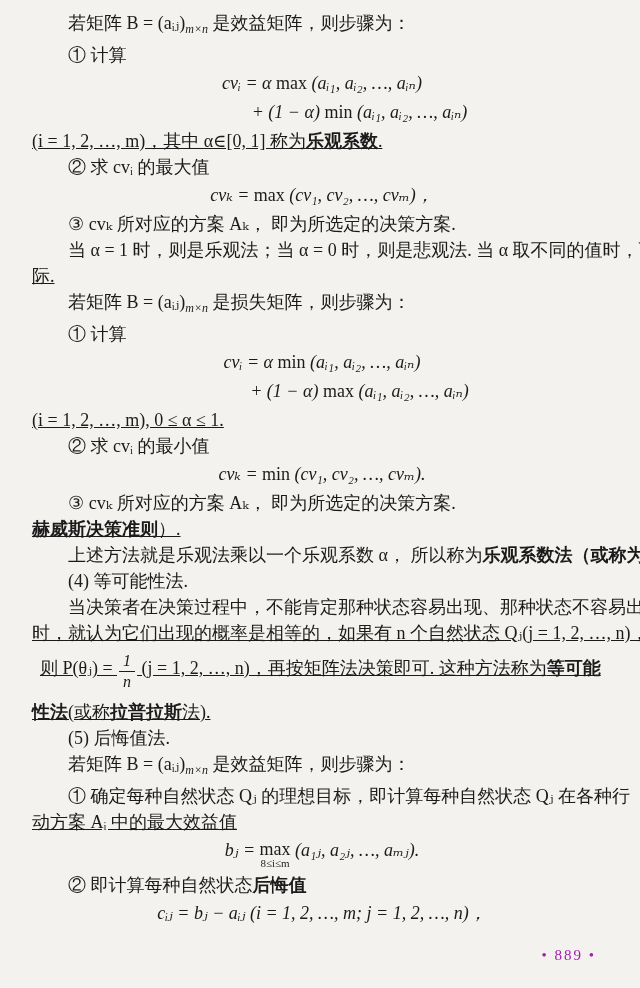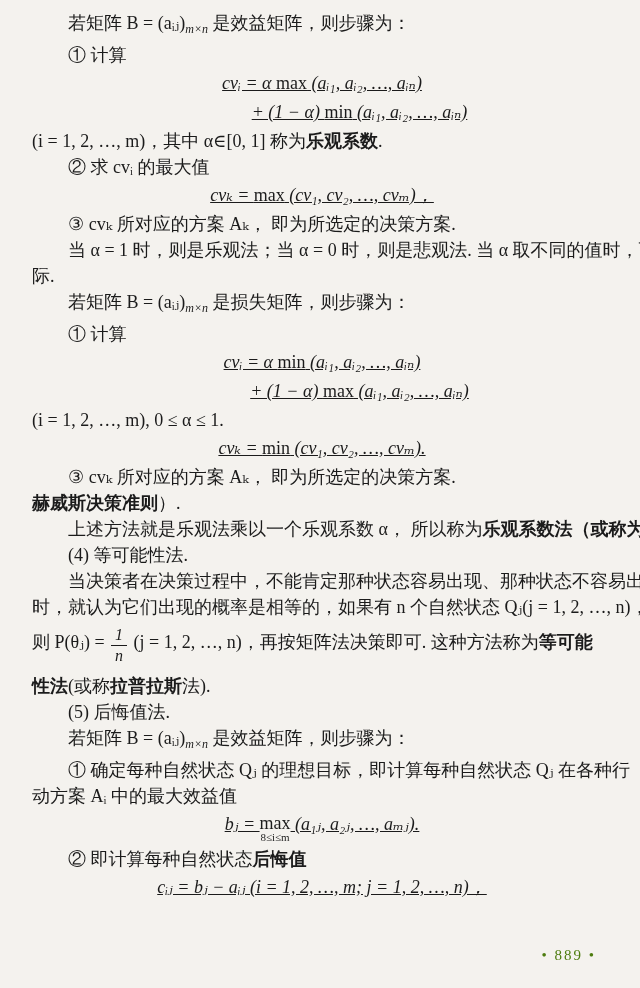--- a/index.html
+++ b/index.html
@@ -16,45 +16,44 @@
     padding:10px 28px 12px 32px;
     box-sizing:border-box;
   }
   .line{
     font-size:18px;
     line-height:26px;
     white-space:nowrap;
     margin:0;
   }
   .p-start{ text-indent:2em; }
-  .p-cont{ text-indent:0; }
+  .p-cont{ text-indent:0;text-decoration:underline; }
   .formula,.formula-cont{
     text-align:center;
     font-style:italic;
     margin:2px 0 3px;
-    text-decoration:underline;
   }
   .formula-cont{ padding-left:75px; }
   .rm{ font-style:normal; }
   .b{ font-weight:bold; }
   .sub{ font-size:12px; vertical-align:-4px; font-style:italic; }
-  .frac-line{ margin:7px 0 9px; }
+  .frac-line{ margin:7px 8px 9px; }
   .frac{
     display:inline-block; text-align:center; vertical-align:-13px;
     font-style:italic; margin:0 2px;
   }
   .frac .num{ display:block; font-size:16px; line-height:16px; padding:0 4px 2px; border-bottom:1.6px solid currentColor; }
   .frac .den{ display:block; font-size:16px; line-height:16px; padding-top:2px; }
   .op{ display:inline-block; text-align:center; vertical-align:-11px; }
   .op .optext{ display:block; font-style:normal; line-height:18px; }
   .op .lim{ display:block; font-style:normal; font-size:11px; line-height:11px; }
   .mt8{ margin-top:9px; }
   .page-number{
     position:absolute; right:44px; bottom:24px;
-    font-size:15px; letter-spacing:2px; color:#4d7c0f;
+    font-size:15px; letter-spacing:2px; color:#a21caf;
   }
 </style>
 </head>
 <body>
 
 <div class="page">
   <div id="text-body">
       <div class="line p-start"><span class="">若矩阵 B = (aᵢⱼ)</span><span class="sub ">m×n</span><span class=""> 是效益矩阵，则步骤为：</span></div>
       <div class="line p-start"><span class="">① 计算</span></div>
       <div class="line formula"><span class="">cvᵢ = α </span><span class="rm">max</span><span class=""> (aᵢ₁, aᵢ₂, …, aᵢₙ)</span></div>
@@ -63,20 +62,21 @@
       <div class="line p-start"><span class="">② 求 cvᵢ 的最大值</span></div>
       <div class="line formula"><span class="">cvₖ = </span><span class="rm">max</span><span class=""> (cv₁, cv₂, …, cvₘ)，</span></div>
       <div class="line p-start"><span class="">③ cvₖ 所对应的方案 Aₖ， 即为所选定的决策方案.</span></div>
       <div class="line p-start"><span class="">当 α = 1 时，则是乐观法；当 α = 0 时，则是悲观法. 当 α 取不同的值时，可</span></div>
       <div class="line p-cont"><span class="">际.</span></div>
       <div class="line p-start"><span class="">若矩阵 B = (aᵢⱼ)</span><span class="sub ">m×n</span><span class=""> 是损失矩阵，则步骤为：</span></div>
       <div class="line p-start"><span class="">① 计算</span></div>
       <div class="line formula"><span class="">cvᵢ = α </span><span class="rm">min</span><span class=""> (aᵢ₁, aᵢ₂, …, aᵢₙ)</span></div>
       <div class="line formula-cont"><span class="">+ (1 − α) </span><span class="rm">max</span><span class=""> (aᵢ₁, aᵢ₂, …, aᵢₙ)</span></div>
       <div class="line p-cont"><span class="">(i = 1, 2, …, m), 0 ≤ α ≤ 1.</span></div>
+      <div class="line p-start"><span class="">② 求 cvᵢ 的最小值</span></div>
       <div class="line formula"><span class="">cvₖ = </span><span class="rm">min</span><span class=""> (cv₁, cv₂, …, cvₘ).</span></div>
       <div class="line p-start"><span class="">③ cvₖ 所对应的方案 Aₖ， 即为所选定的决策方案.</span></div>
       <div class="line p-cont"><span class="b ">赫威斯决策准则</span><span class="">）.</span></div>
       <div class="line p-start"><span class="">上述方法就是乐观法乘以一个乐观系数 α， 所以称为</span><span class="b ">乐观系数法</span><span class="b ">（或称为</span></div>
       <div class="line p-start"><span class="">(4) 等可能性法.</span></div>
       <div class="line p-start"><span class="">当决策者在决策过程中，不能肯定那种状态容易出现、那种状态不容易出现</span></div>
       <div class="line p-cont"><span class="">时，就认为它们出现的概率是相等的，如果有 n 个自然状态 Qⱼ(j = 1, 2, …, n)，</span></div>
       <div class="line p-cont frac-line"><span class="">则 P(θⱼ) = </span><span class="frac"><span class="num">1</span><span class="den">n</span></span><span class=""> (j = 1, 2, …, n)，再按矩阵法决策即可.  这种方法称为</span><span class="b ">等可能</span></div>
       <div class="line p-cont"><span class="b ">性法</span><span class="">(或称</span><span class="b ">拉普拉斯</span><span class="">法).</span></div>
       <div class="line p-start"><span class="">(5) 后悔值法.</span></div>

